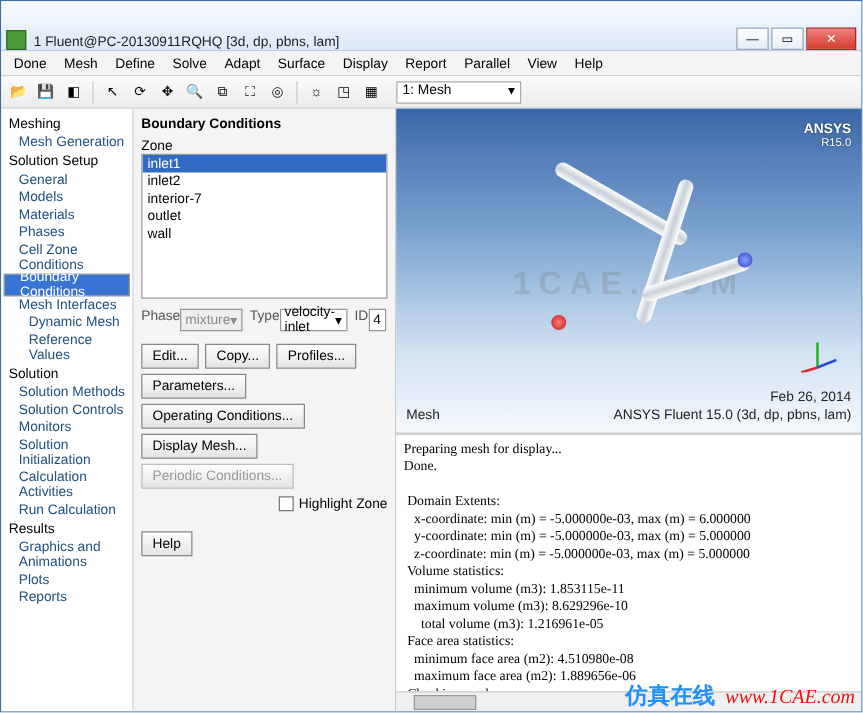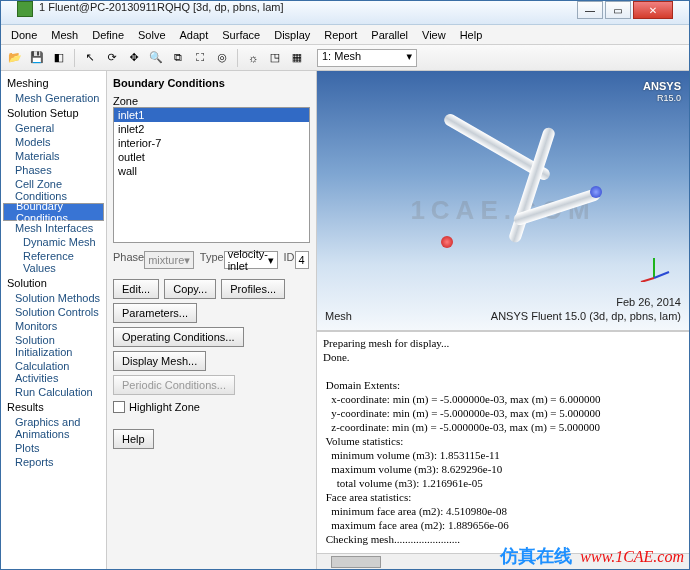--- a/index.html
+++ b/index.html
@@ -1,49 +1,49 @@
 <!DOCTYPE html>
 <html><head>
 <meta charset="utf-8">
 <style>
   * { box-sizing: border-box; font-family: "Segoe UI", Tahoma, sans-serif; font-size: 11px; }
   body { margin:0; background:#fff; width:690px; height:570px; overflow:hidden; }
   .window { width:690px; height:570px; border:1px solid #3a6ea5; display:flex; flex-direction:column; background:#f0f0f0; }
-  .titlebar { height:24px; background:linear-gradient(#f7fbff,#dce9f7); display:flex; align-items:flex-start; padding:0 16px; border-bottom:1px solid #b8cde0; }
+  .titlebar { height:40px; background:linear-gradient(#f7fbff,#dce9f7); display:flex; align-items:flex-end; padding:0 4px; border-bottom:1px solid #b8cde0; }
   .titlebar .appicon { width:16px; height:16px; background:#4a9a3a; margin-right:6px; border:1px solid #2d6a20;}
   .titlebar .title { flex:1; color:#222; }
   .winbtns { display:flex; gap:2px; }
   .winbtn { width:26px; height:18px; border:1px solid #9ab; background:linear-gradient(#fdfdfd,#e6eef7); display:flex; align-items:center; justify-content:center; font-size:10px; }
   .winbtn.close { background:linear-gradient(#f08080,#d43c2c); border-color:#a82a1e; color:#fff; width:40px; }
   .menubar { height:20px; background:#f4f4f4; display:flex; align-items:center; padding:0 4px; border-bottom:1px solid #d0d0d0; gap:2px;}
   .menubar span { padding:2px 6px; }
   .toolbar { height:26px; background:linear-gradient(#fafafa,#ececec); border-bottom:1px solid #ccc; display:flex; align-items:center; padding:0 4px; gap:2px;}
   .tbtn { width:20px; height:20px; border:1px solid transparent; display:flex; align-items:center; justify-content:center; }
   .tsep { width:1px; height:18px; background:#ccc; margin:0 3px; }
   .meshdd { margin-left:8px; width:100px; height:18px; border:1px solid #aaa; background:#fff; display:flex; align-items:flex-start; padding:0 4px; justify-content:space-between;}
   .body { flex:1; display:flex; min-height:0; }
   .nav { width:106px; border-right:1px solid #ccc; background:#fff; padding:4px 2px; overflow:hidden; }
   .nav .grp { color:#000; padding:2px 4px; }
   .nav .sub { color:#205080; padding:1px 4px 1px 12px; }
   .nav .sub.sel { background:#3874d4; color:#fff; }
   .nav .subsub { color:#205080; padding:1px 4px 1px 20px; }
   .mid { width:210px; border-right:1px solid #ccc; background:#f4f4f4; display:flex; flex-direction:column; padding:4px 6px; }
   .panelTitle { font-weight:bold; padding:2px 0 4px 0; }
   .zoneLabel { padding:2px 0 0 0; }
-  .zoneList { background:#fff; border:1px solid #999; height:136px; overflow:auto; }
+  .zoneList { background:#fff; border:1px solid #999; height:116px; overflow:auto; }
   .zoneList div { padding:1px 4px; }
   .zoneList .zsel { background:#316ac5; color:#fff; }
   .row { display:flex; gap:6px; margin-top:8px; }
   .col { display:flex; flex-direction:row; flex:1; }
   .lbl { color:#555; }
   .txt, .sel { border:1px solid #999; background:#fff; height:18px; padding:0 3px; display:flex; align-items:center; justify-content:space-between;}
   .txt.dis, .sel.dis { background:#eee; color:#888; }
   .btn { height:20px; border:1px solid #888; background:linear-gradient(#fdfdfd,#e4e4e4); padding:0 8px; display:inline-flex; align-items:center; justify-content:center; margin:2px 2px 2px 0;}
   .btn.dis { color:#999; border-color:#bbb; }
-  .chk { display:flex; align-items:center; gap:4px; margin-top:4px; }
+  .chk { display:flex; align-items:center; gap:4px; margin-top:4px;justify-content:flex-end; }
   .chkbox { width:12px; height:12px; border:1px solid #777; background:#fff; }
   .right { flex:1; display:flex; flex-direction:column; min-width:0; }
   .gfx { height:260px; position:relative; background:linear-gradient(#3a67a8 0%, #7fa6d2 40%, #d2e2f2 75%, #f4f8fc 100%); border-bottom:1px solid #ccc; overflow:hidden;}
   .gfx .brand { position:absolute; top:6px; right:8px; color:#fff; font-weight:bold; text-align:right; font-size:14px; text-shadow:0 0 2px #234;}
   .gfx .brand small { display:block; font-weight:normal; font-size:9px; }
   .gfx .meshlbl { position:absolute; bottom:8px; left:8px; color:#222; }
   .gfx .date { position:absolute; bottom:22px; right:8px; color:#222; }
   .gfx .prod { position:absolute; bottom:8px; right:8px; color:#222; }
   .triad { position:absolute; right:18px; bottom:48px; width:34px; height:34px; }
   .pipe { position:absolute; background:linear-gradient(#fff,#c8cfd6,#fff); border-radius:6px; height:12px; }

